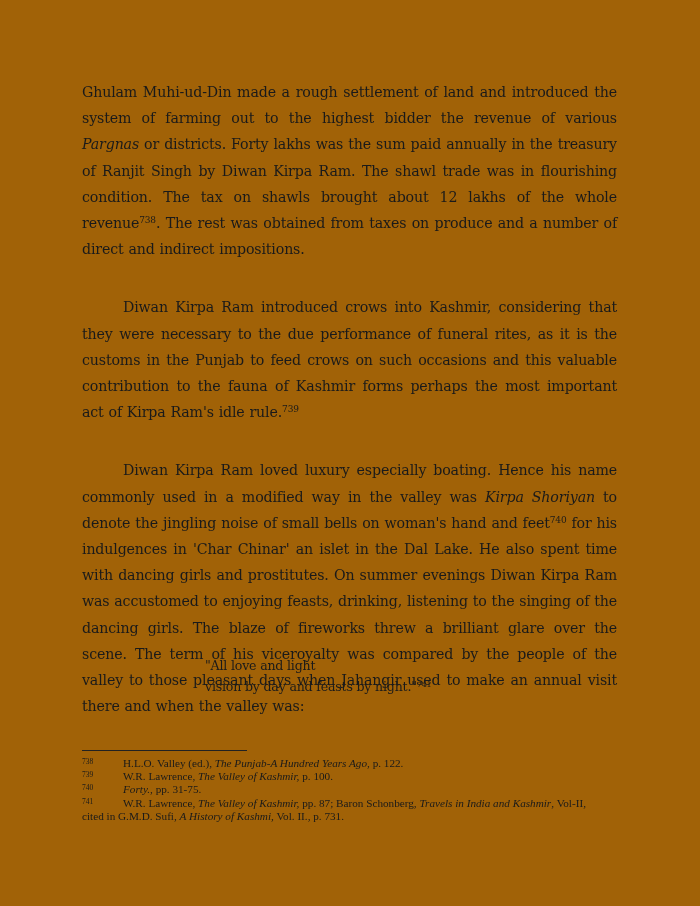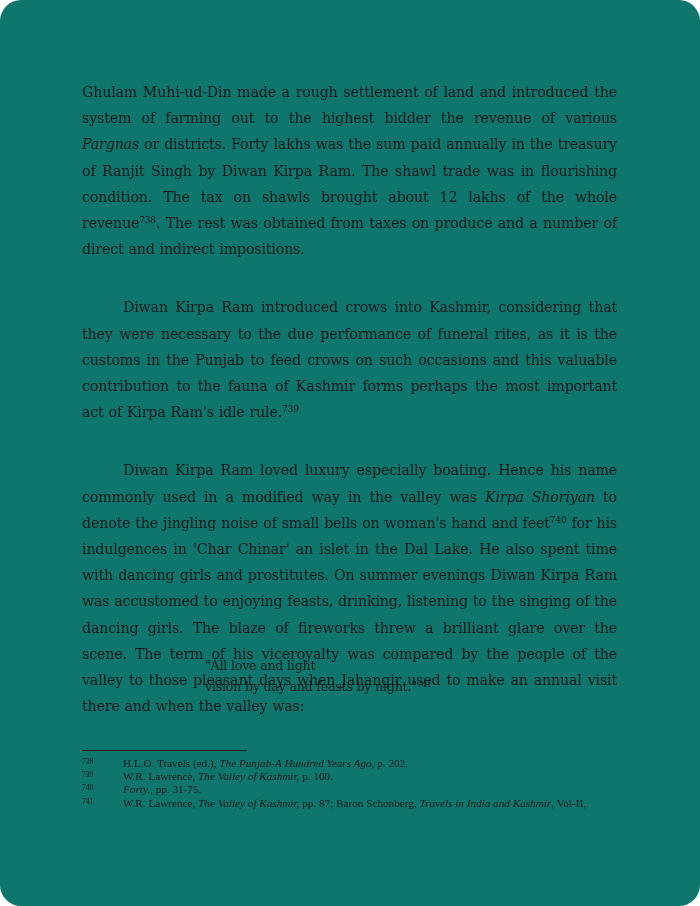--- a/index.html
+++ b/index.html
@@ -1,17 +1,17 @@
 <!DOCTYPE html>
 <html><head>
 <meta charset="utf-8">
 <style>
   html, body { margin: 0; padding: 0; background: #ffffff; }
   body { width: 700px; height: 906px; position: relative; overflow: hidden; color: #1a1a1a; }
-  .page { position: absolute; left: 0; top: 0; width: 700px; height: 906px; background: #0f766e; border-radius: 21px; }
+  .page { position: absolute; left: 0; top: 0; width: 700px; height: 906px; background: #a16207; }
   .body-text {
     position: absolute; left: 82px; top: 79px; width: 535px;
     font-family: "DejaVu Serif", serif; font-size: 14.2px; line-height: 26.2px;
     text-align: justify; letter-spacing: -0.15px; word-spacing: 0.5px;
   }
   .body-text p { margin: 0; }
   .body-text p.indent { text-indent: 41px; margin-top: 32px; }
   .body-text sup { font-size: 9px; vertical-align: 5px; line-height: 0; }
   .body-text i { font-style: italic; }
   .verse {
@@ -44,26 +44,27 @@
 
   <div class="verse">
     <div>"All love and light</div>
     <div><span>vision by day and feasts by night."</span><sup>741</sup></div>
   </div>
 
   <div class="fn-rule"></div>
 
   <div class="footnotes">
     <div class="fn">
-      <span class="num">738</span><span>H.L.O. Travels (ed.), </span><i>The Punjab-A Hundred Years Ago</i><span>, p. 202.</span>
+      <span class="num">738</span><span>H.L.O. Valley (ed.), </span><i>The Punjab-A Hundred Years Ago</i><span>, p. 122.</span>
     </div>
     <div class="fn">
       <span class="num">739</span><span>W.R. Lawrence, </span><i>The Valley of Kashmir,</i><span> p. 100.</span>
     </div>
     <div class="fn">
       <span class="num">740</span><i>Forty.</i><span>, pp. 31-75.</span>
     </div>
     <div class="fn">
       <span class="num">741</span><span>W.R. Lawrence, </span><i>The Valley of Kashmir,</i><span> pp. 87; Baron Schonberg, </span><i>Travels in India and Kashmir</i><span>,   Vol-II,</span>
+      <span class="cont"><span>cited in G.M.D. Sufi, </span><i>A History of Kashmi,</i><span> Vol. II., p. 731.</span></span>
     </div>
   </div>
 
 </div>
 
 </body></html>

